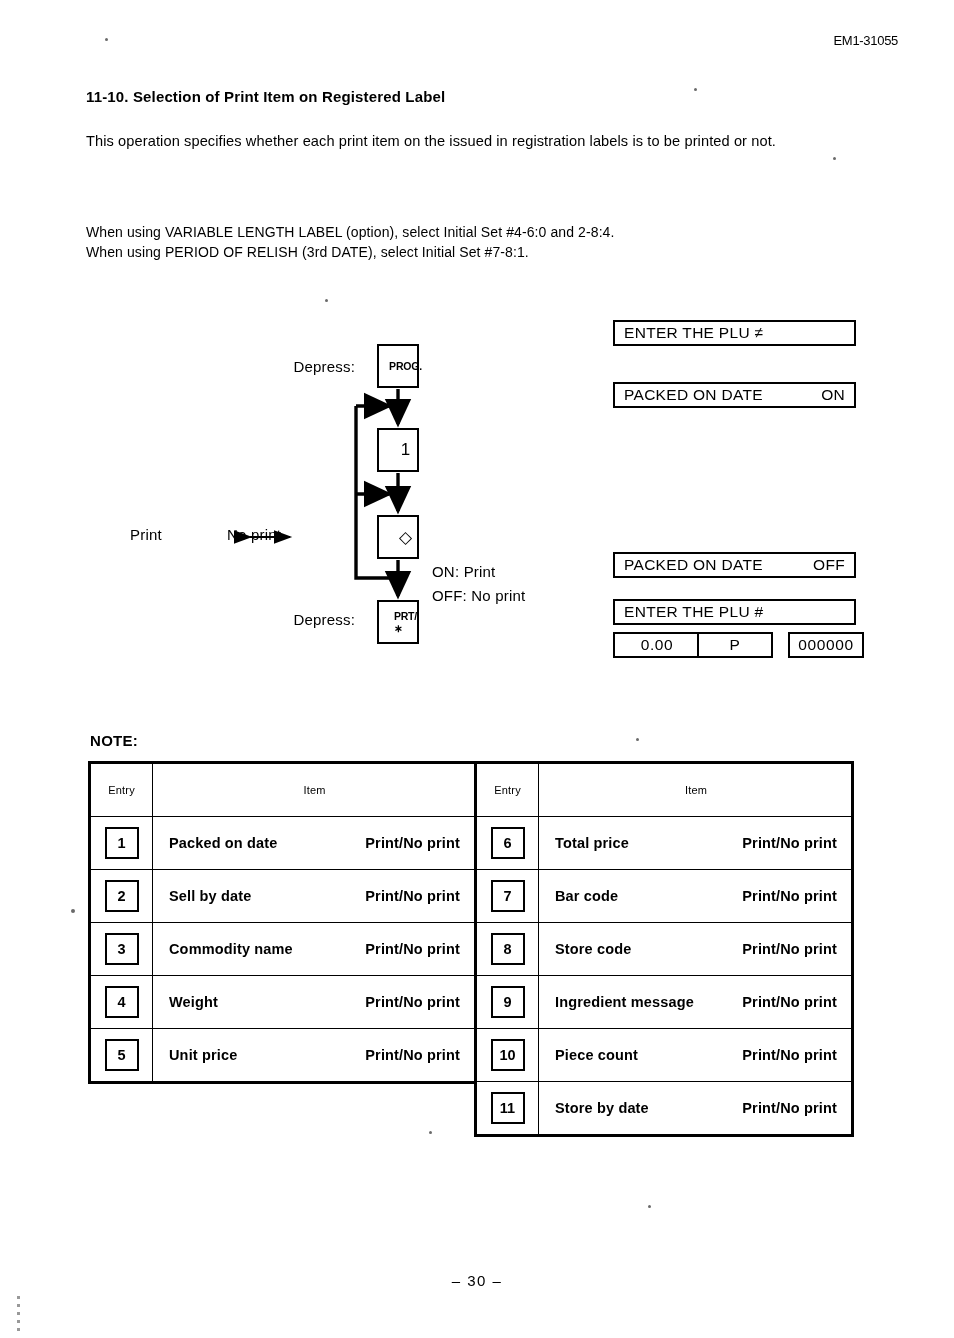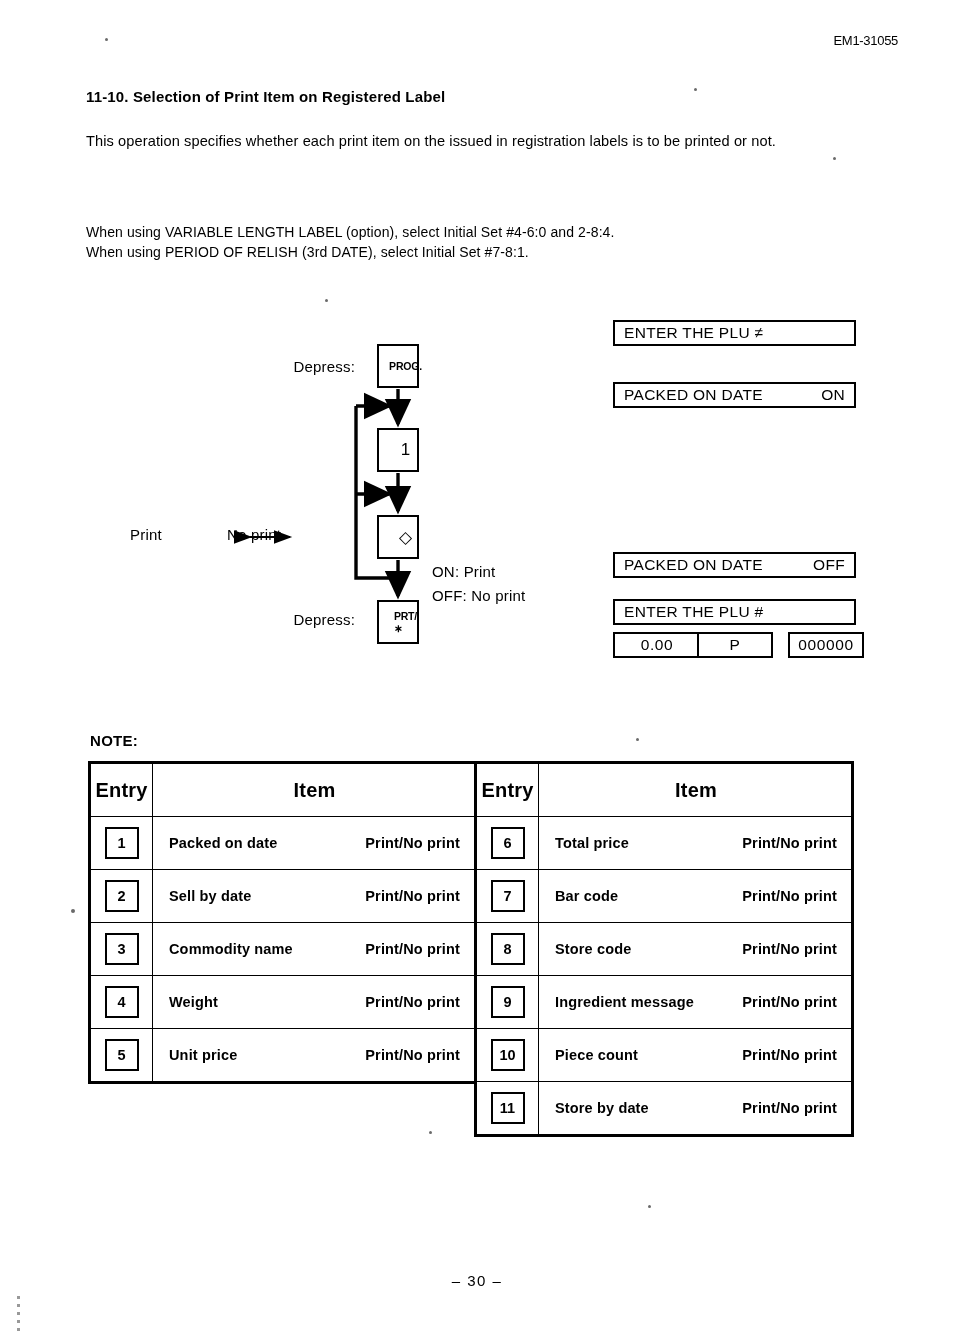--- a/index.html
+++ b/index.html
@@ -191,22 +191,22 @@
   }
   .c-item {
     flex: 1 1 auto;
     display: flex;
     align-items: center;
     padding: 0 14px 0 16px;
     box-sizing: border-box;
   }
 
   .th-text {
-    font-size: 20px;
-    font-weight: bold;
+    font-size: 11px;
+    font-weight: normal;
     letter-spacing: 0.2px;
   }
   .c-item.head { justify-content: center; }
 
   .entry-box {
     width: 34px;
     height: 32px;
     border: 2px solid #000;
     display: flex;
     align-items: center;

